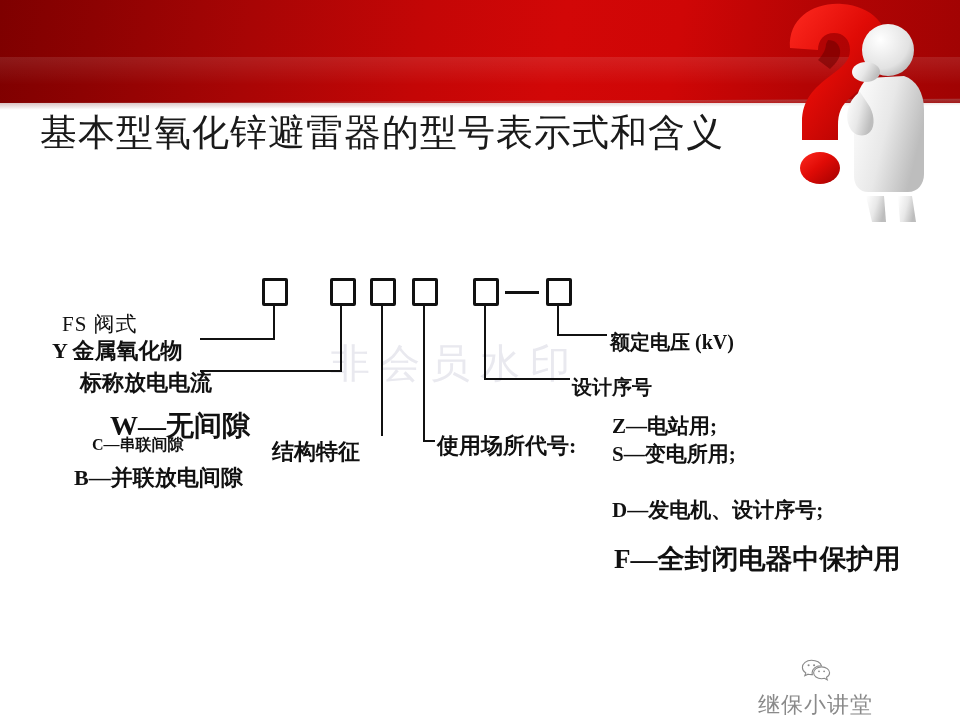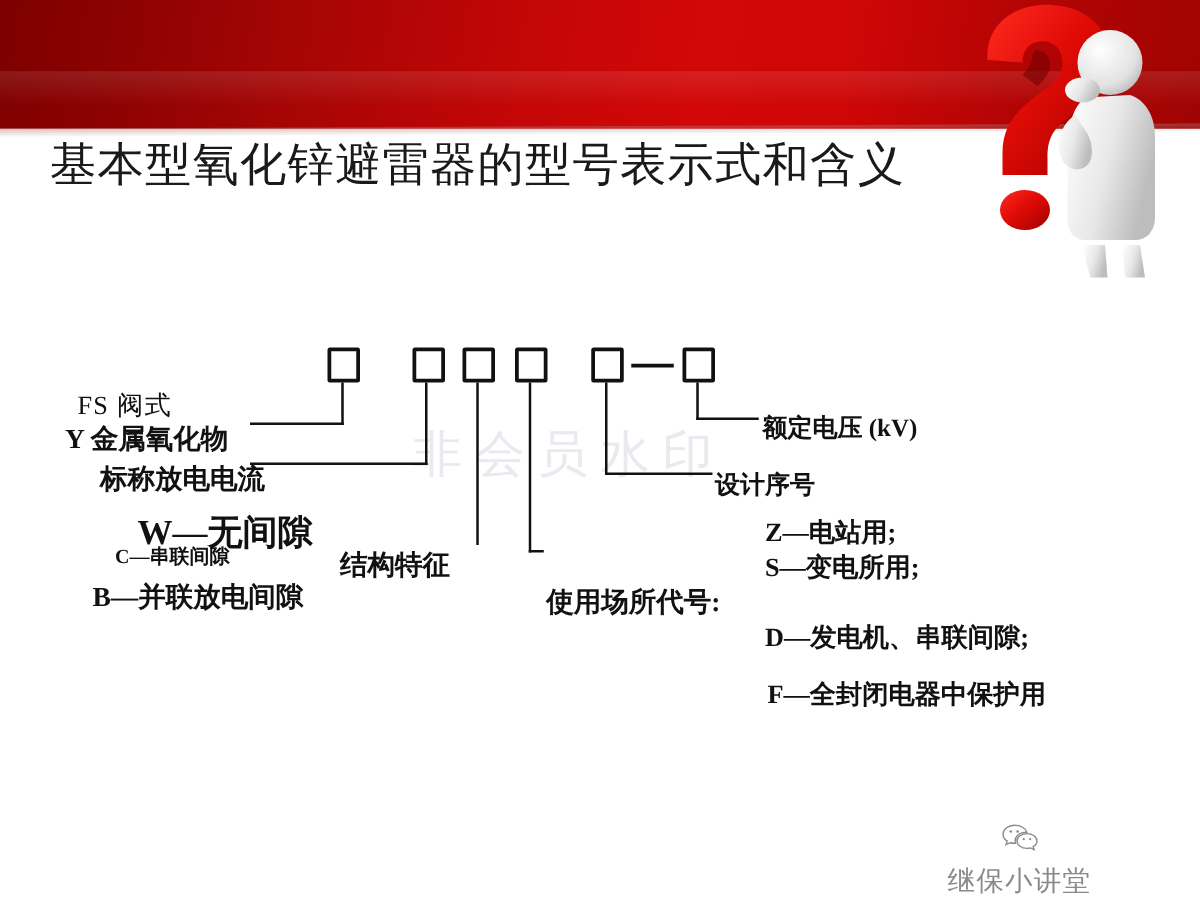--- a/index.html
+++ b/index.html
@@ -117,28 +117,28 @@
     white-space: nowrap;
     font-weight: bold;
   }
   .l-fs        { left: 62px;  top: 294px; font-size: 21px; font-weight: normal; letter-spacing: 1px; }
   .l-y         { left: 52px;  top: 320px; font-size: 22px; }
   .l-current   { left: 52px;  top: 352px; font-size: 22px; margin-left: 28px; }
   .l-w         { left: 110px; top: 391px; font-size: 28px; }
   .l-c         { left: 92px;  top: 419px; font-size: 16px; }
   .l-b         { left: 74px;  top: 447px; font-size: 22px; }
   .l-struct    { left: 272px; top: 411px; font-size: 22px; margin-top: 10px; }
-  .l-place     { left: 437px; top: 415px; font-size: 22px; margin-top: 36px; }
+  .l-place     { left: 437px; top: 415px; font-size: 22px; }
   .l-design    { left: 572px; top: 358px; font-size: 20px; }
   .l-voltage   { left: 610px; top: 313px; font-size: 20px; }
   .l-z         { left: 612px; top: 396px; font-size: 21px; }
   .l-s         { left: 612px; top: 424px; font-size: 21px; }
   .l-r         { left: 614px; top: 452px; font-size: 21px; }
   .l-d         { left: 612px; top: 480px; font-size: 21px; }
-  .l-f         { left: 614px; top: 525px; font-size: 21px; }
+  .l-f         { left: 614px; top: 525px; font-size: 27px; }
 
   
   .footer-brand {
     position: absolute;
     left: 758px; top: 658px;
     display: flex;
     align-items: center;
     gap: 8px;
     flex-direction: column;
   }
@@ -235,21 +235,21 @@
     <div class="lbl l-w">W—无间隙</div>
     <div class="lbl l-c">C—串联间隙</div>
     <div class="lbl l-b">B—并联放电间隙</div>
     <div class="lbl l-struct">结构特征</div>
     <div class="lbl l-place">使用场所代号:</div>
     <div class="lbl l-design">设计序号</div>
     <div class="lbl l-voltage">额定电压 (kV)</div>
 
     <div class="lbl l-z">Z—电站用;</div>
     <div class="lbl l-s">S—变电所用;</div>
-    <div class="lbl l-d">D—发电机、串联间隙;</div>
+    <div class="lbl l-d">D—发电机、设计序号;</div>
     <div class="lbl l-f">F—全封闭电器中保护用</div>
   </div>
 
   <div class="footer-brand">
     <svg class="wx-icon" width="30" height="24" viewBox="0 0 30 24">
       <path d="M10.5 2.2 C5.4 2.2 1.4 5.5 1.4 9.4 C1.4 11.6 2.7 13.6 4.8 14.9
                L3.8 17.8 L7.1 16.2 C8.2 16.5 9.3 16.6 10.5 16.6 C10.8 16.6 11.1 16.6 11.4 16.6
                C11.2 16.0 11.1 15.4 11.1 14.8 C11.1 10.9 14.9 7.8 19.6 7.8
                C19.9 7.8 20.2 7.8 20.5 7.8 C19.7 4.6 15.5 2.2 10.5 2.2 Z" fill="none" stroke="#8a8a8a" stroke-width="1.1"></path>
       <circle cx="7.6" cy="7.2" r="1.05" fill="#8a8a8a"></circle>

